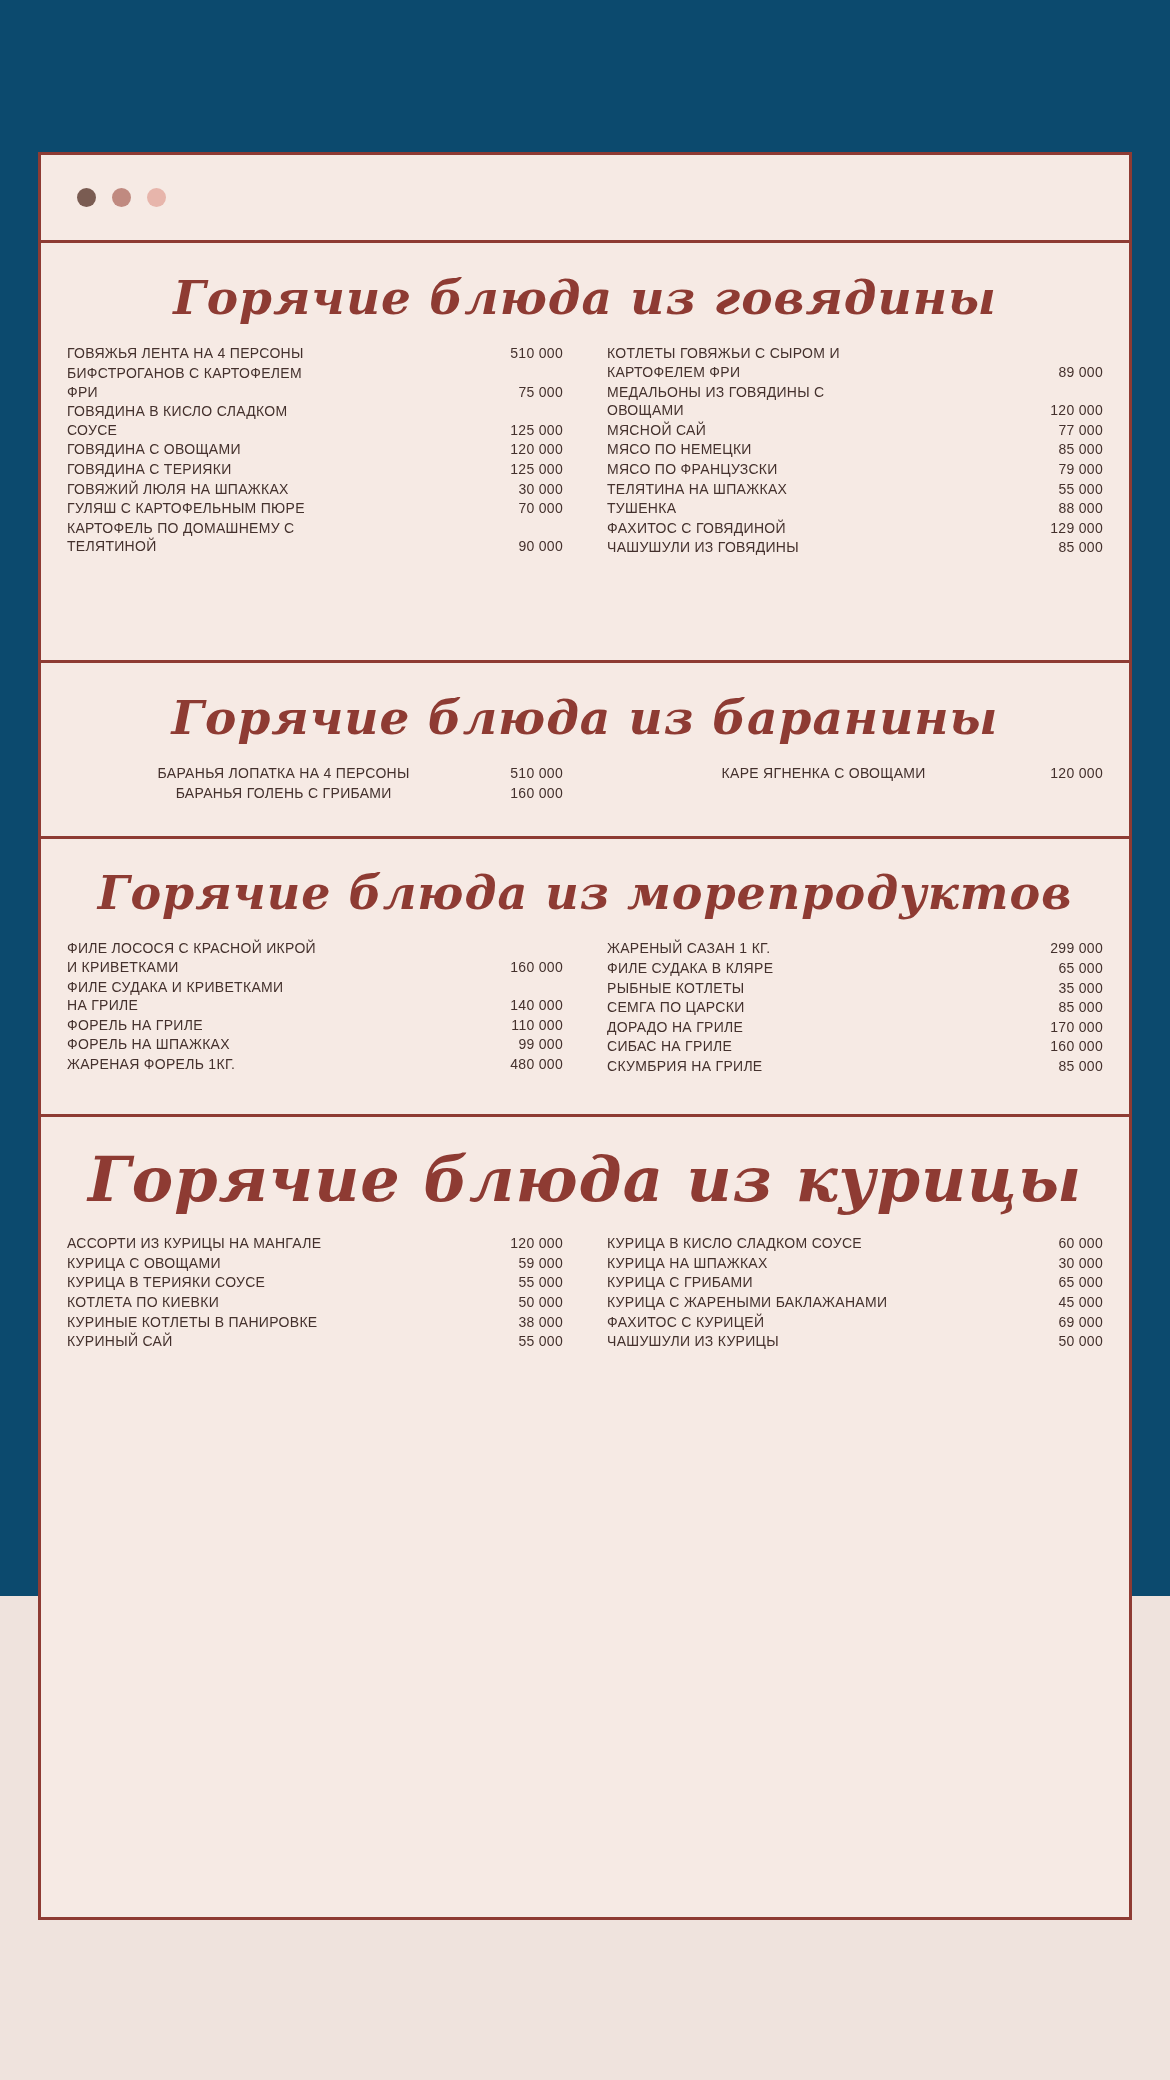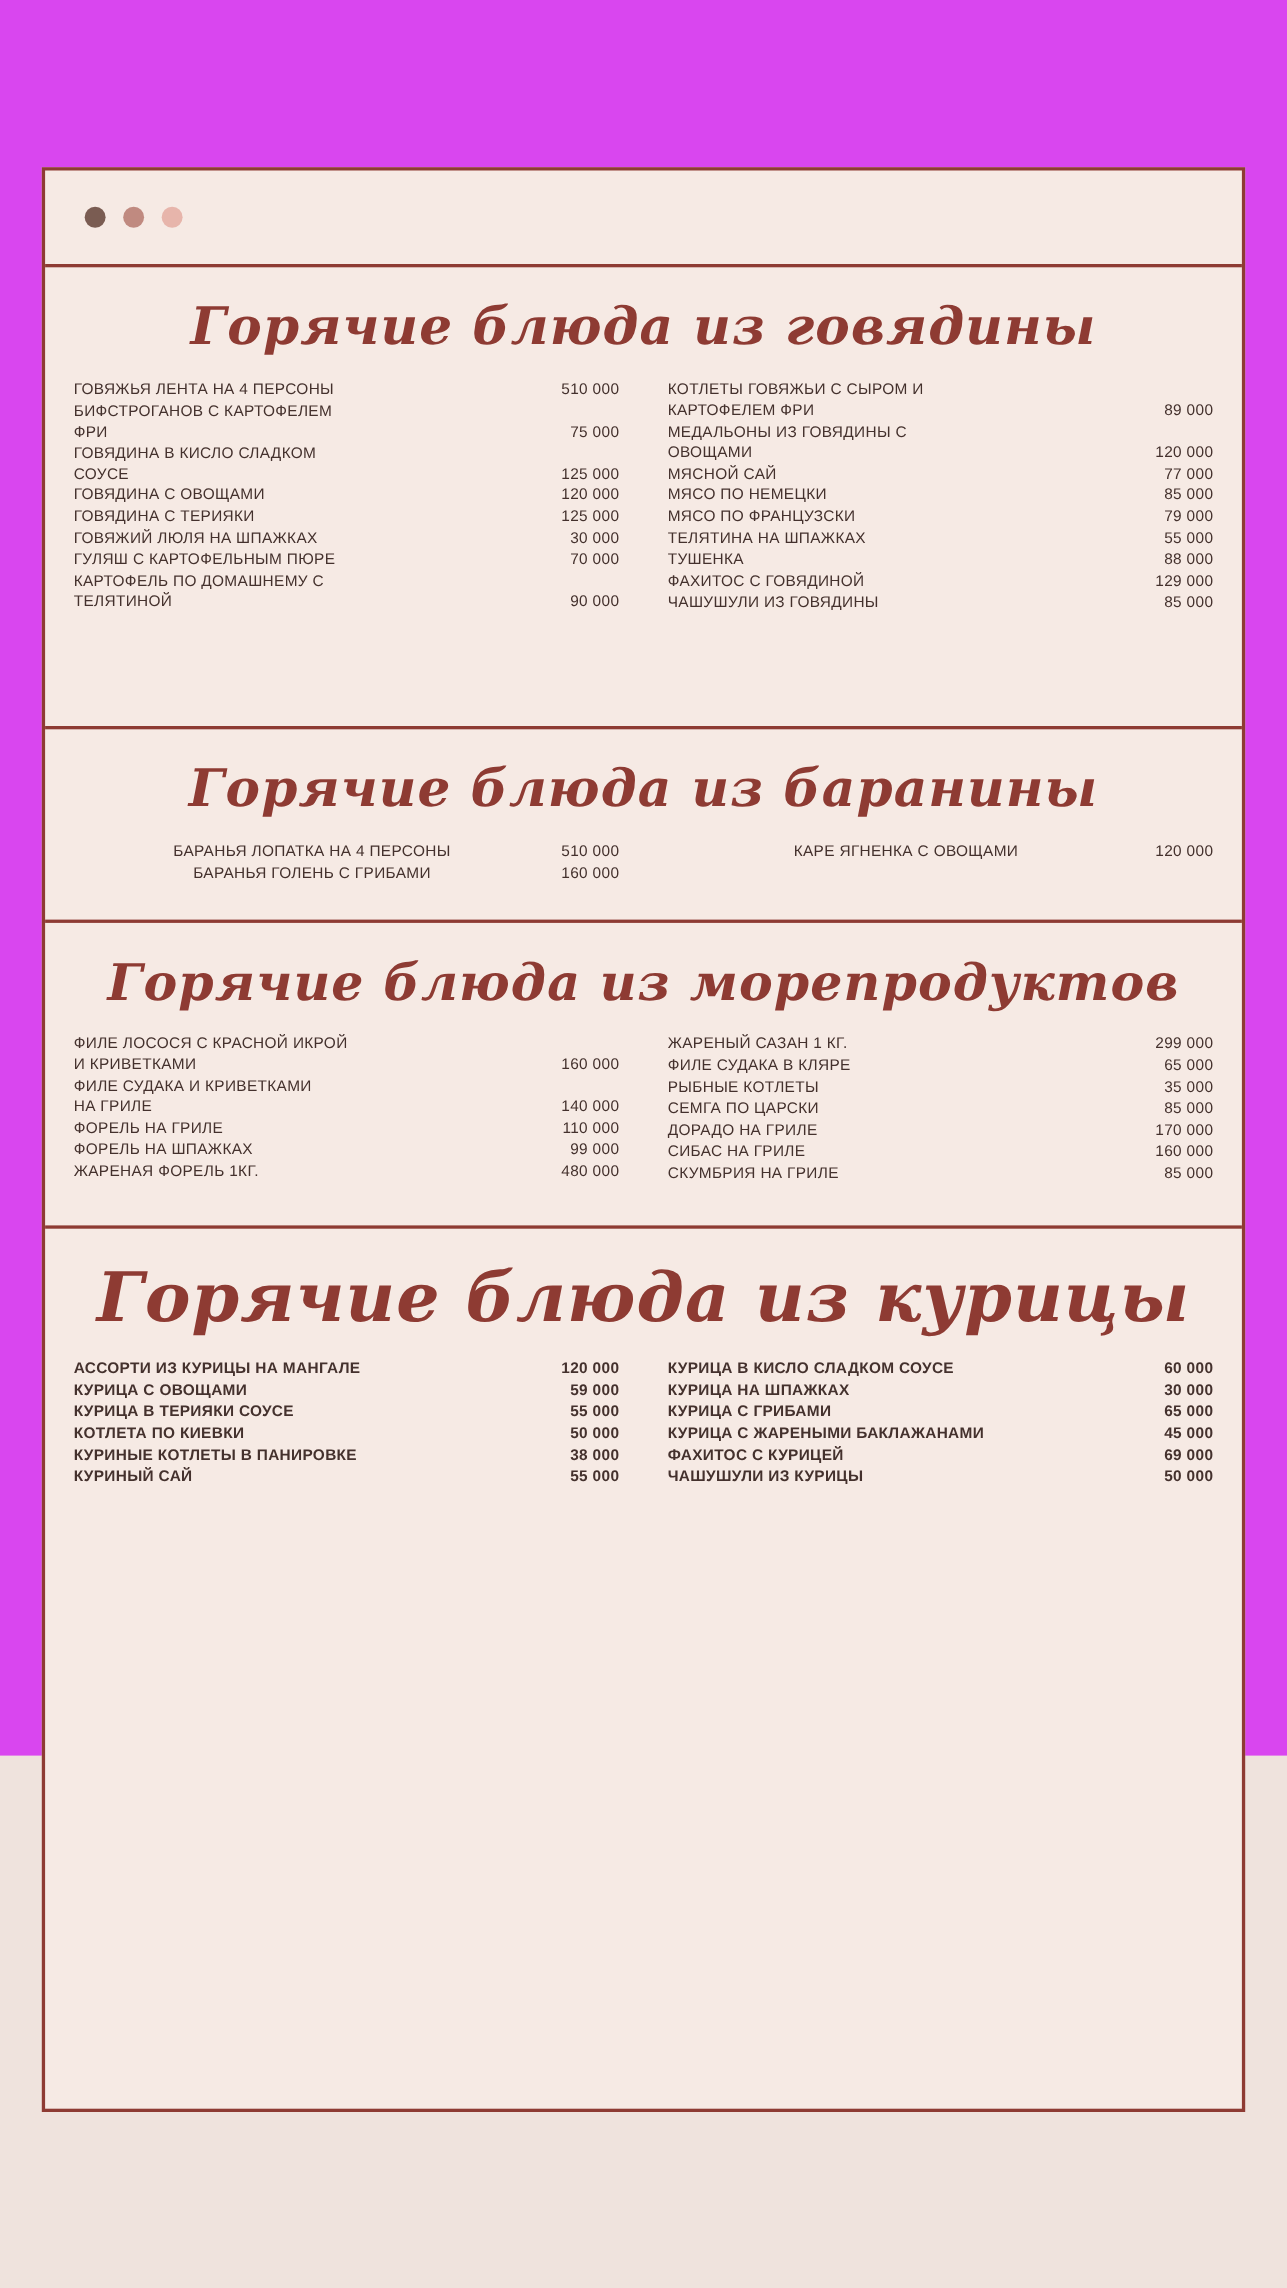--- a/index.html
+++ b/index.html
@@ -10,21 +10,21 @@
     width: 1170px;
     height: 2080px;
     background: #efe3dd;
     font-family: "Liberation Sans", sans-serif;
     overflow: hidden;
   }
   .page {
     position: relative;
     width: 1170px;
     height: 1596px;
-    background: #d946ef;
+    background: #0c4a6e;
     box-sizing: border-box;
   }
   .menu-card {
     position: absolute;
     left: 38px;
     top: 152px;
     width: 1094px;
     height: 1768px;
     background: #f6eae4;
     border: 3px solid #8e3b33;
@@ -101,21 +101,21 @@
     padding-right: 10px;
   }
   .item .pr {
     flex: 0 0 auto;
     align-self: flex-end;
     font-variant-numeric: tabular-nums;
   }
   .sec-beef .cols { padding-top: 4px; }
   .sec-lamb .cols { padding-top: 4px; text-align: center; }
   .sec-sea  .cols { padding-top: 4px; }
-  .sec-chicken .cols { padding-top: 4px; font-weight: bold; }
+  .sec-chicken .cols { padding-top: 4px; }
 
   .sec-beef { min-height: 420px; }
   .sec-lamb { min-height: 176px; }
   .sec-sea  { min-height: 278px; }
   .sec-chicken { min-height: 300px; }
 </style>
 </head>
 <body>
 
 <div class="page">

